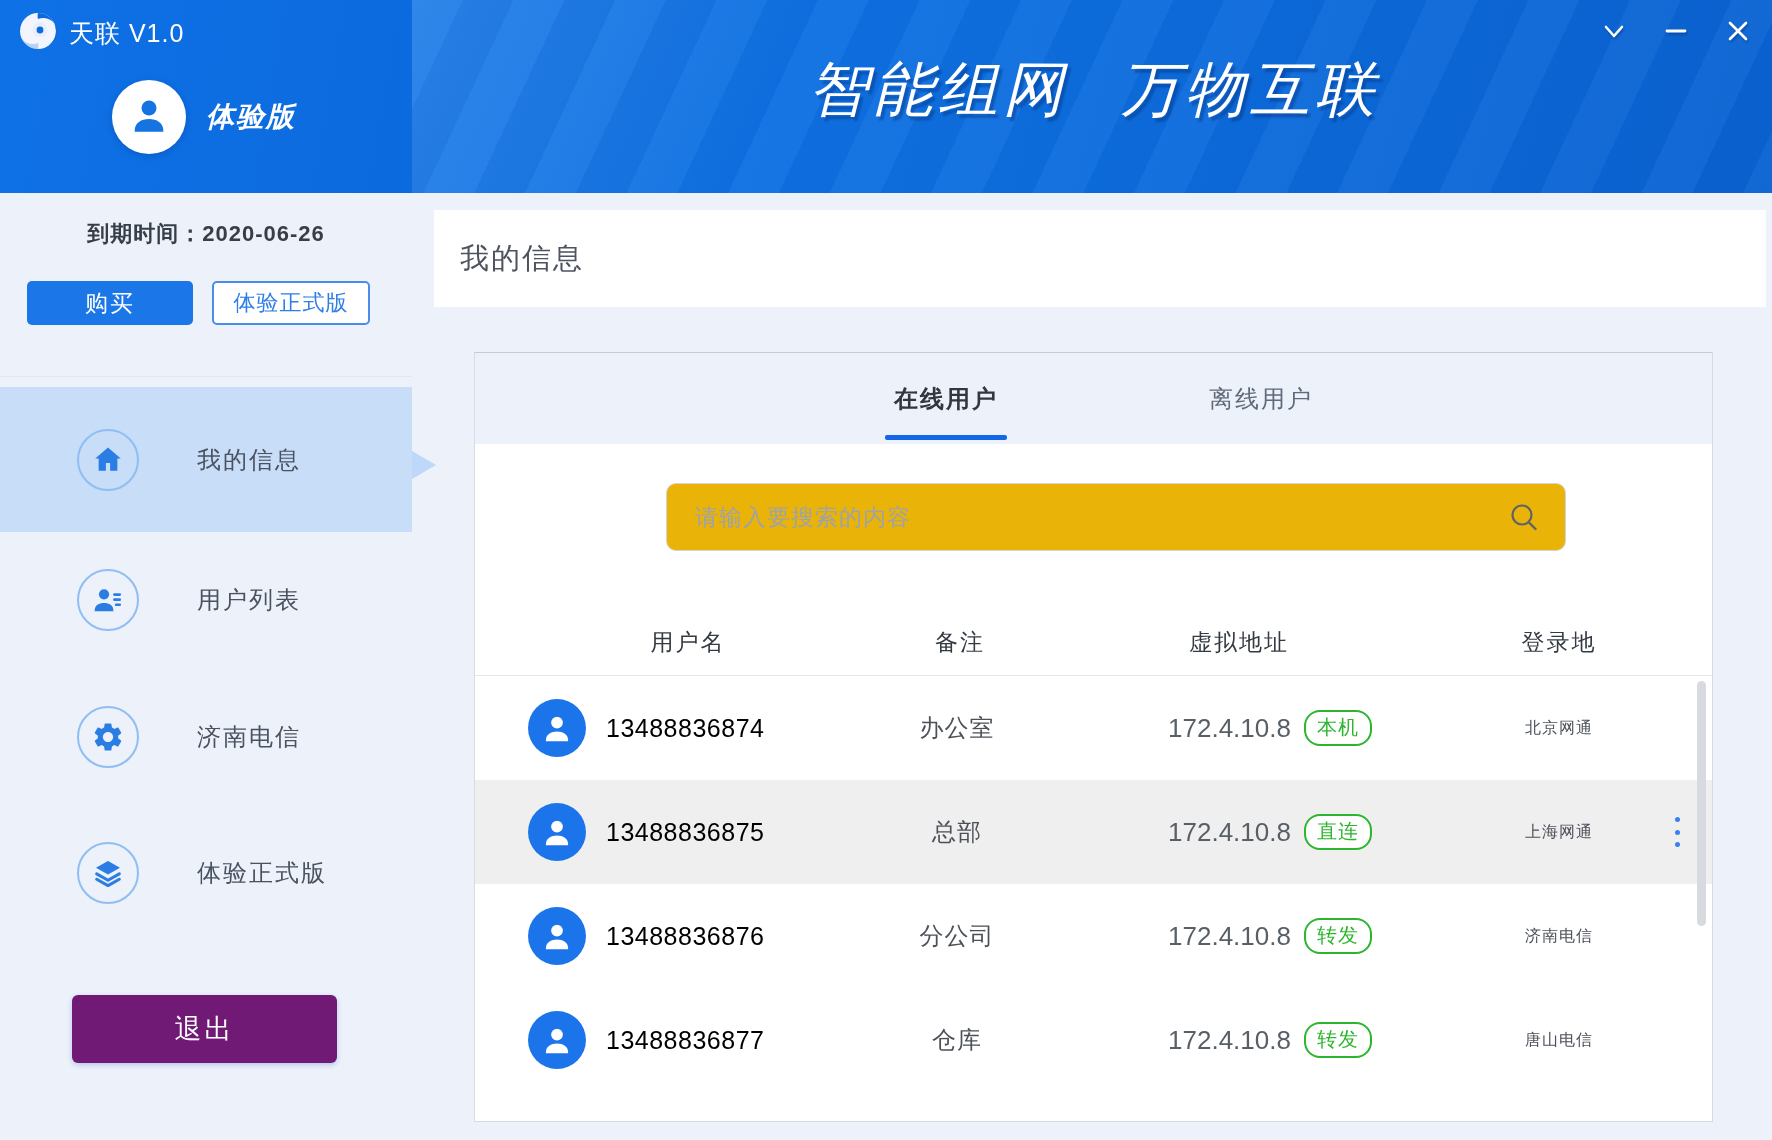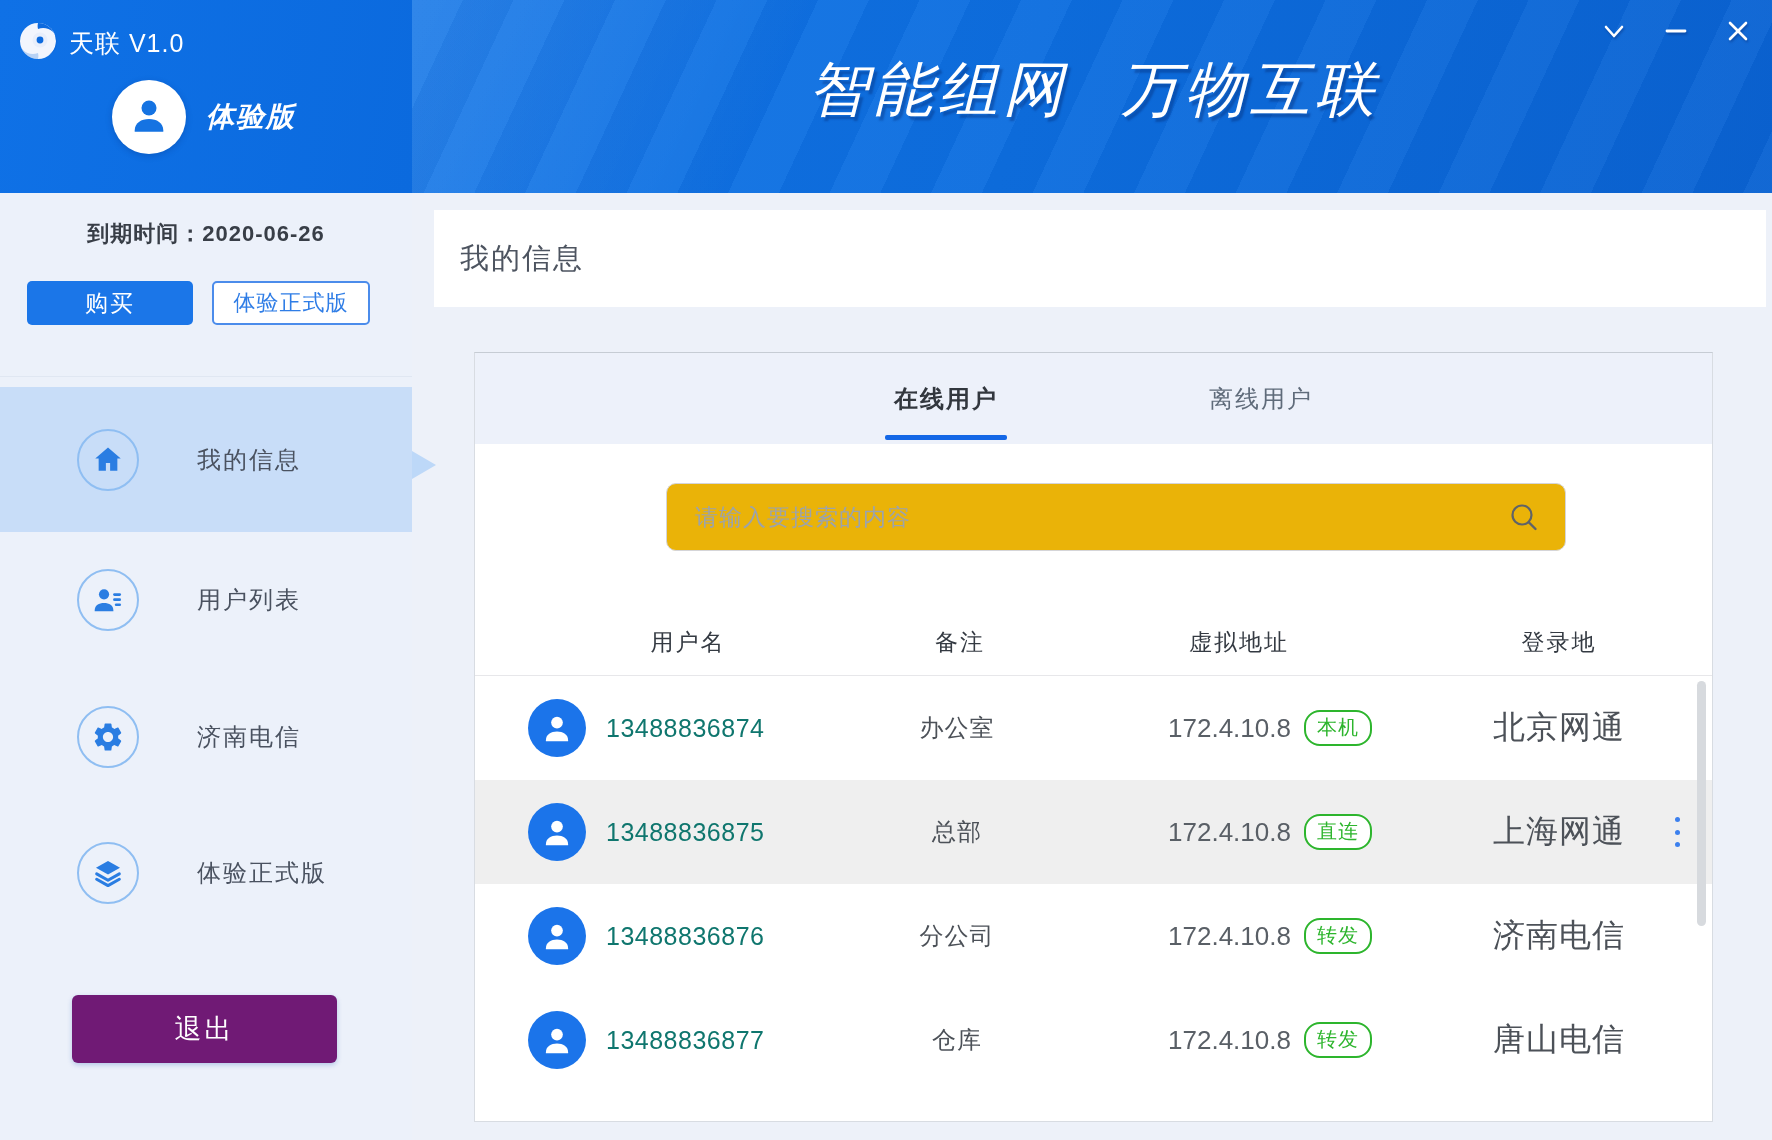--- a/index.html
+++ b/index.html
@@ -31,21 +31,21 @@
   .slogan .gap { display:inline-block; width:52px; }
   .win-controls { position:absolute; top:14px; right:14px; display:flex; gap:22px; }
   .win-btn { width:40px; height:38px; display:flex; align-items:center; justify-content:center; cursor:pointer; }
   .win-btn svg { filter:drop-shadow(1px 2px 1px rgba(6,45,120,0.45)); }
   
   .sidebar { position:absolute; left:0; top:0; width:412px; height:1140px; background:#ecf1fa; }
   .sidebar-top {
     position:absolute; left:0; top:0; width:412px; height:193px;
     background:linear-gradient(100deg,#0f71e6,#0b6ade);
   }
-  .brand { position:absolute; left:18px; top:21px; display:flex; align-items:center; gap:11px; }
+  .brand { position:absolute; left:18px; top:11px; display:flex; align-items:center; gap:11px; }
   .brand-name { color:#fff; font-size:25px; font-weight:500; letter-spacing:1px; }
   .account { position:absolute; left:112px; top:80px; display:flex; align-items:center; gap:20px;font-style:italic; }
   .avatar-big {
     width:74px; height:74px; border-radius:50%; background:#ffffff;
     display:flex; align-items:center; justify-content:center;
     box-shadow:0 2px 6px rgba(0,40,110,0.25);
   }
   .edition { color:#ffffff; font-size:28px; font-weight:700; letter-spacing:2px; }
   .expiry { position:absolute; left:0; top:219px; width:412px; text-align:center;
     font-size:22px; font-weight:700; color:#383e47; letter-spacing:1px; }
@@ -122,32 +122,32 @@
   .th-loc  { left:984px; width:200px; }
   .thead-divider { position:absolute; left:0; top:322px; width:1237px; height:1px; background:#e7e7ea; }
   .rows { position:absolute; left:0; top:323px; width:1237px; }
   .row { position:absolute; left:0; width:1237px; height:104px; cursor:pointer; }
   .row.highlight { background:#efefef; }
   .avatar-sm {
     position:absolute; left:53px; top:23px; width:58px; height:58px; border-radius:50%;
     background:#1b74ea; display:flex; align-items:center; justify-content:center;
   }
   .cell-user { position:absolute; left:131px; top:0; height:104px; display:flex; align-items:center;
-    font-size:25px; color:#0f766e; letter-spacing:0.5px; }
+    font-size:25px; color:#000000; letter-spacing:0.5px; }
   .cell-note { position:absolute; left:380px; top:0; width:204px; height:104px; display:flex; align-items:center; justify-content:center;
     font-size:24px; color:#4c5158; letter-spacing:1px; }
   .cell-ip { position:absolute; left:660px; top:0; width:270px; height:104px; display:flex; align-items:center; justify-content:center;
     gap:13px; }
   .ip-text { font-size:26px; color:#595f66; }
   .badge {
     font-size:20px; color:#2db52d; border:2px solid #2db52d; border-radius:16px;
     padding:2px 11px 3px; letter-spacing:1px; background:#fff; white-space:nowrap;
   }
   .cell-loc { position:absolute; left:984px; top:0; width:200px; height:104px; display:flex; align-items:center; justify-content:center;
-    font-size:32px; color:#4c5158; letter-spacing:1px; }
+    font-size:16px; color:#4c5158; letter-spacing:1px; }
   .kebab { position:absolute; right:26px; top:37px; width:18px; height:30px; cursor:pointer;
     display:flex; flex-direction:column; align-items:center; justify-content:space-between; }
   .kebab i { width:5px; height:5px; border-radius:50%; background:#3c80ee; }
   .scroll-thumb {
     position:absolute; left:1222px; top:328px; width:9px; height:245px;
     background:#d7dade; border-radius:5px; cursor:pointer;
   }
 </style>
 </head>
 <body>

